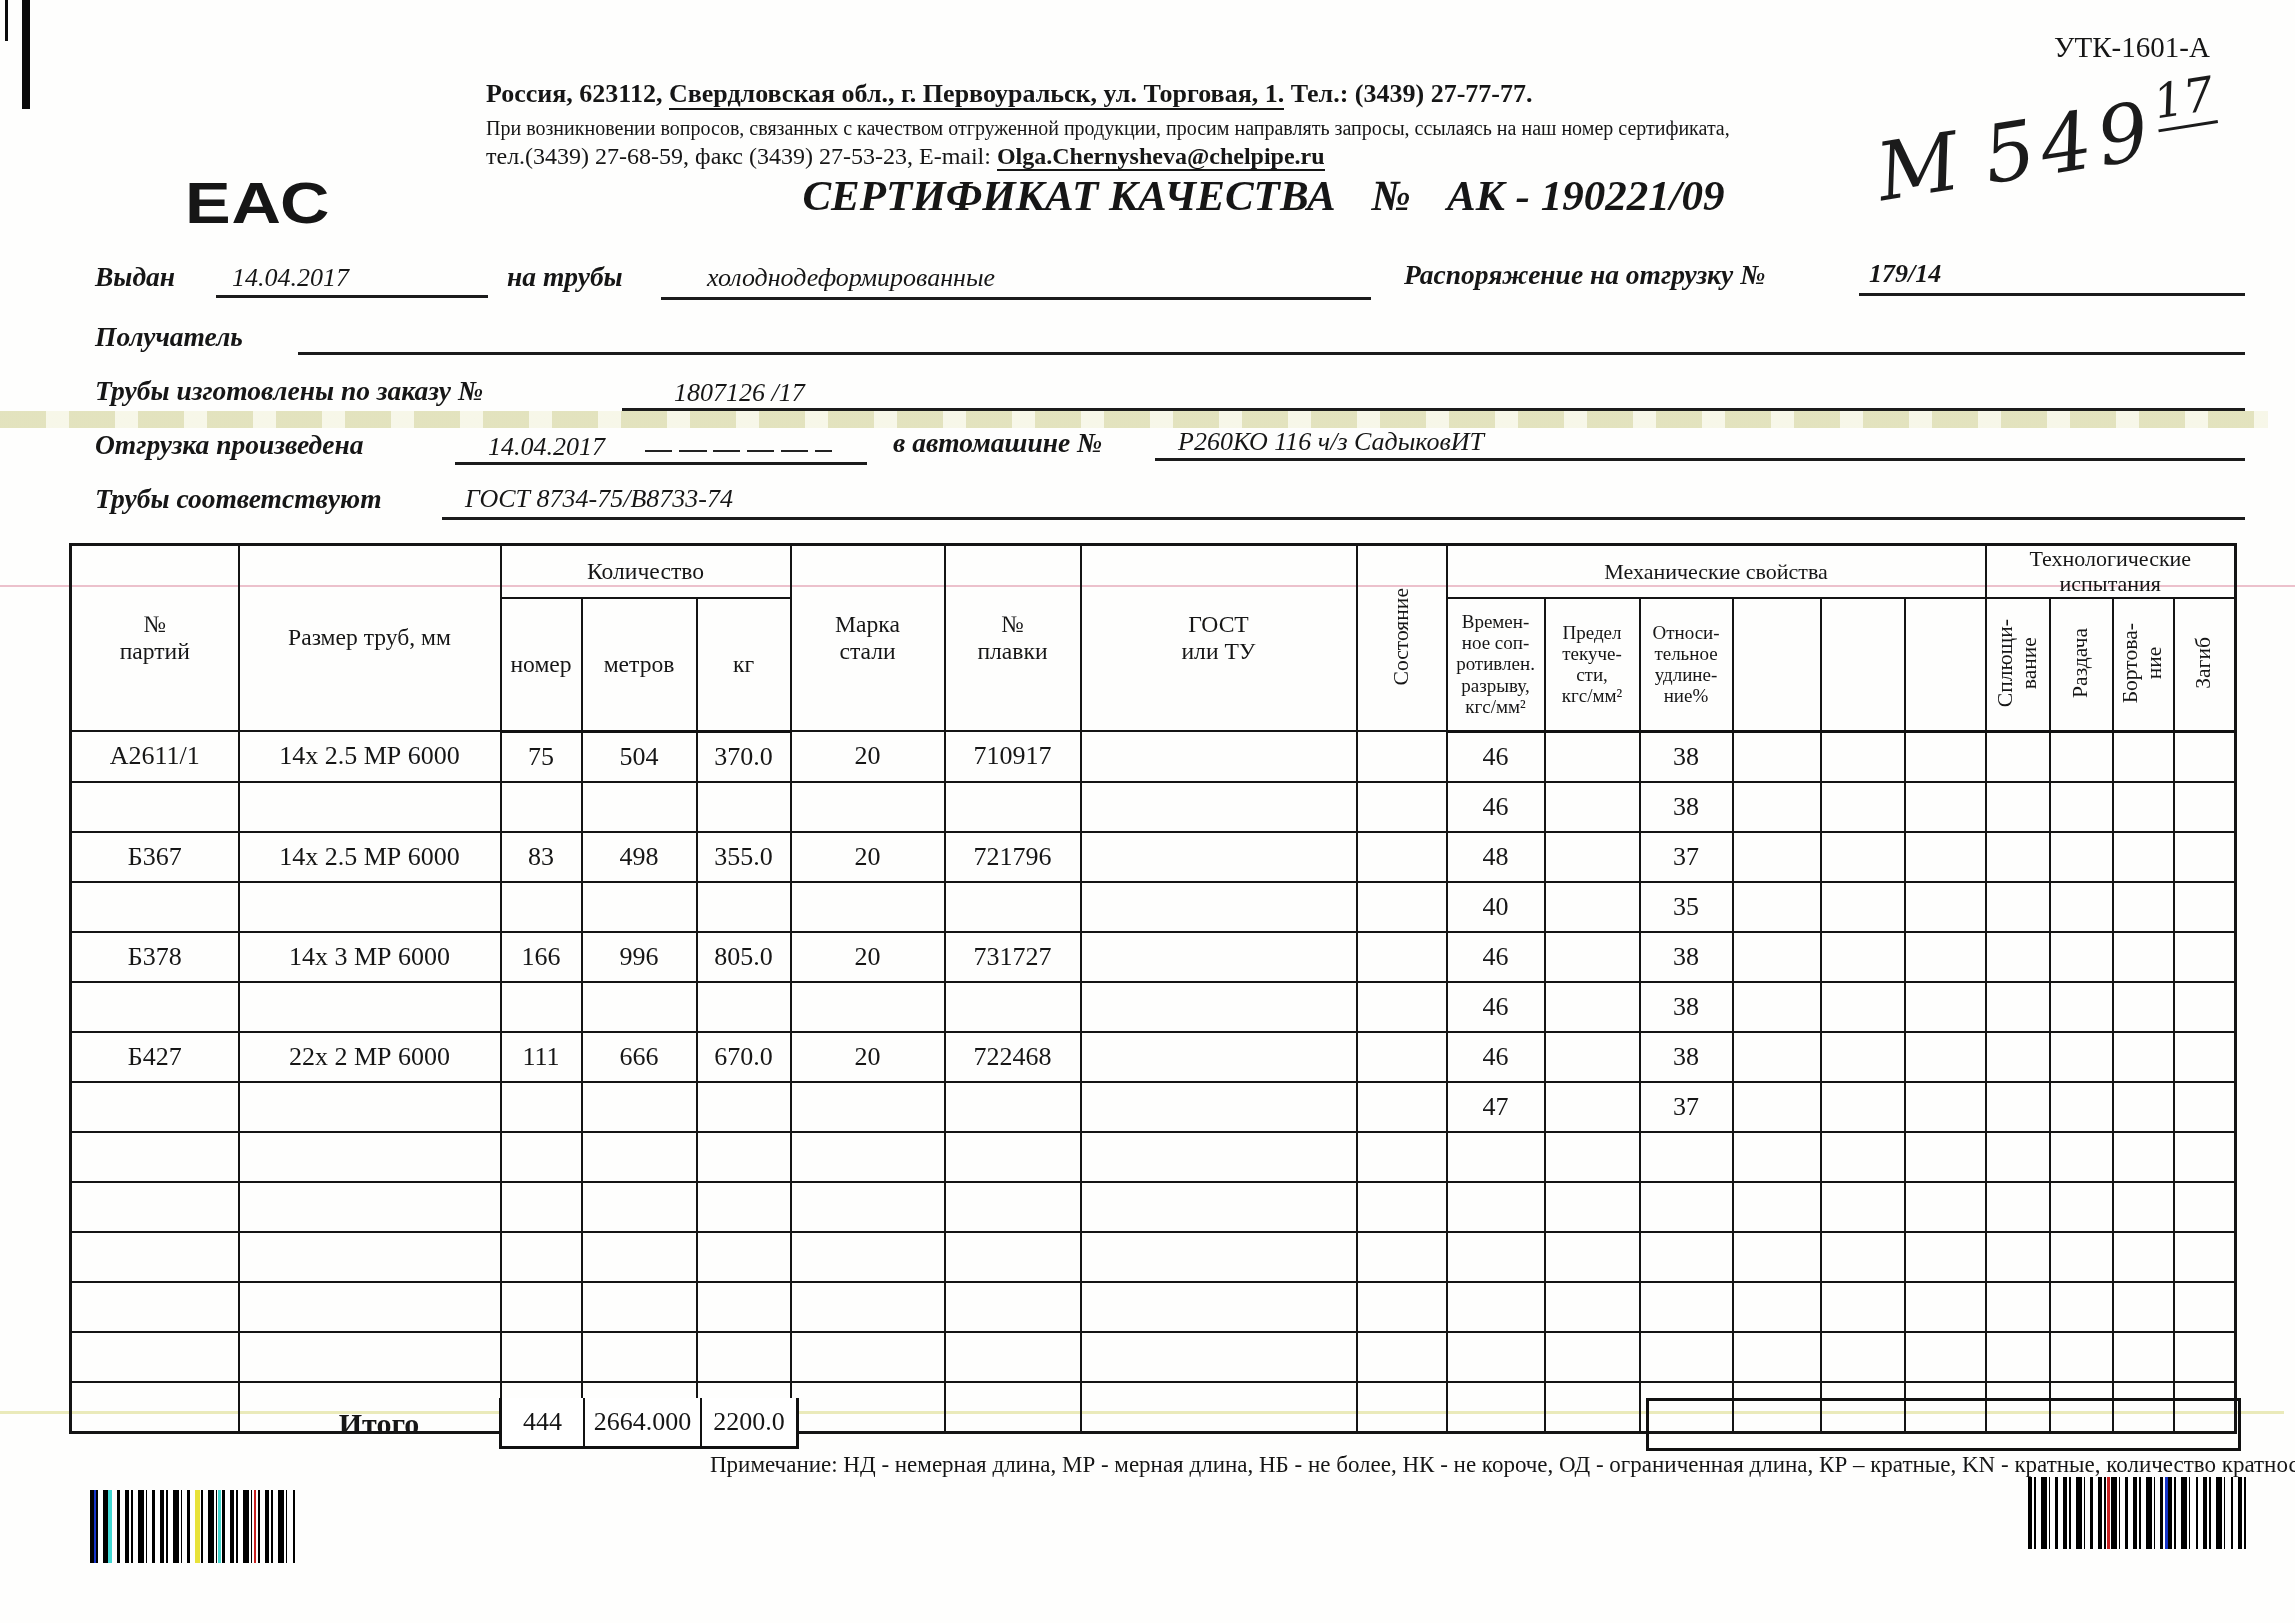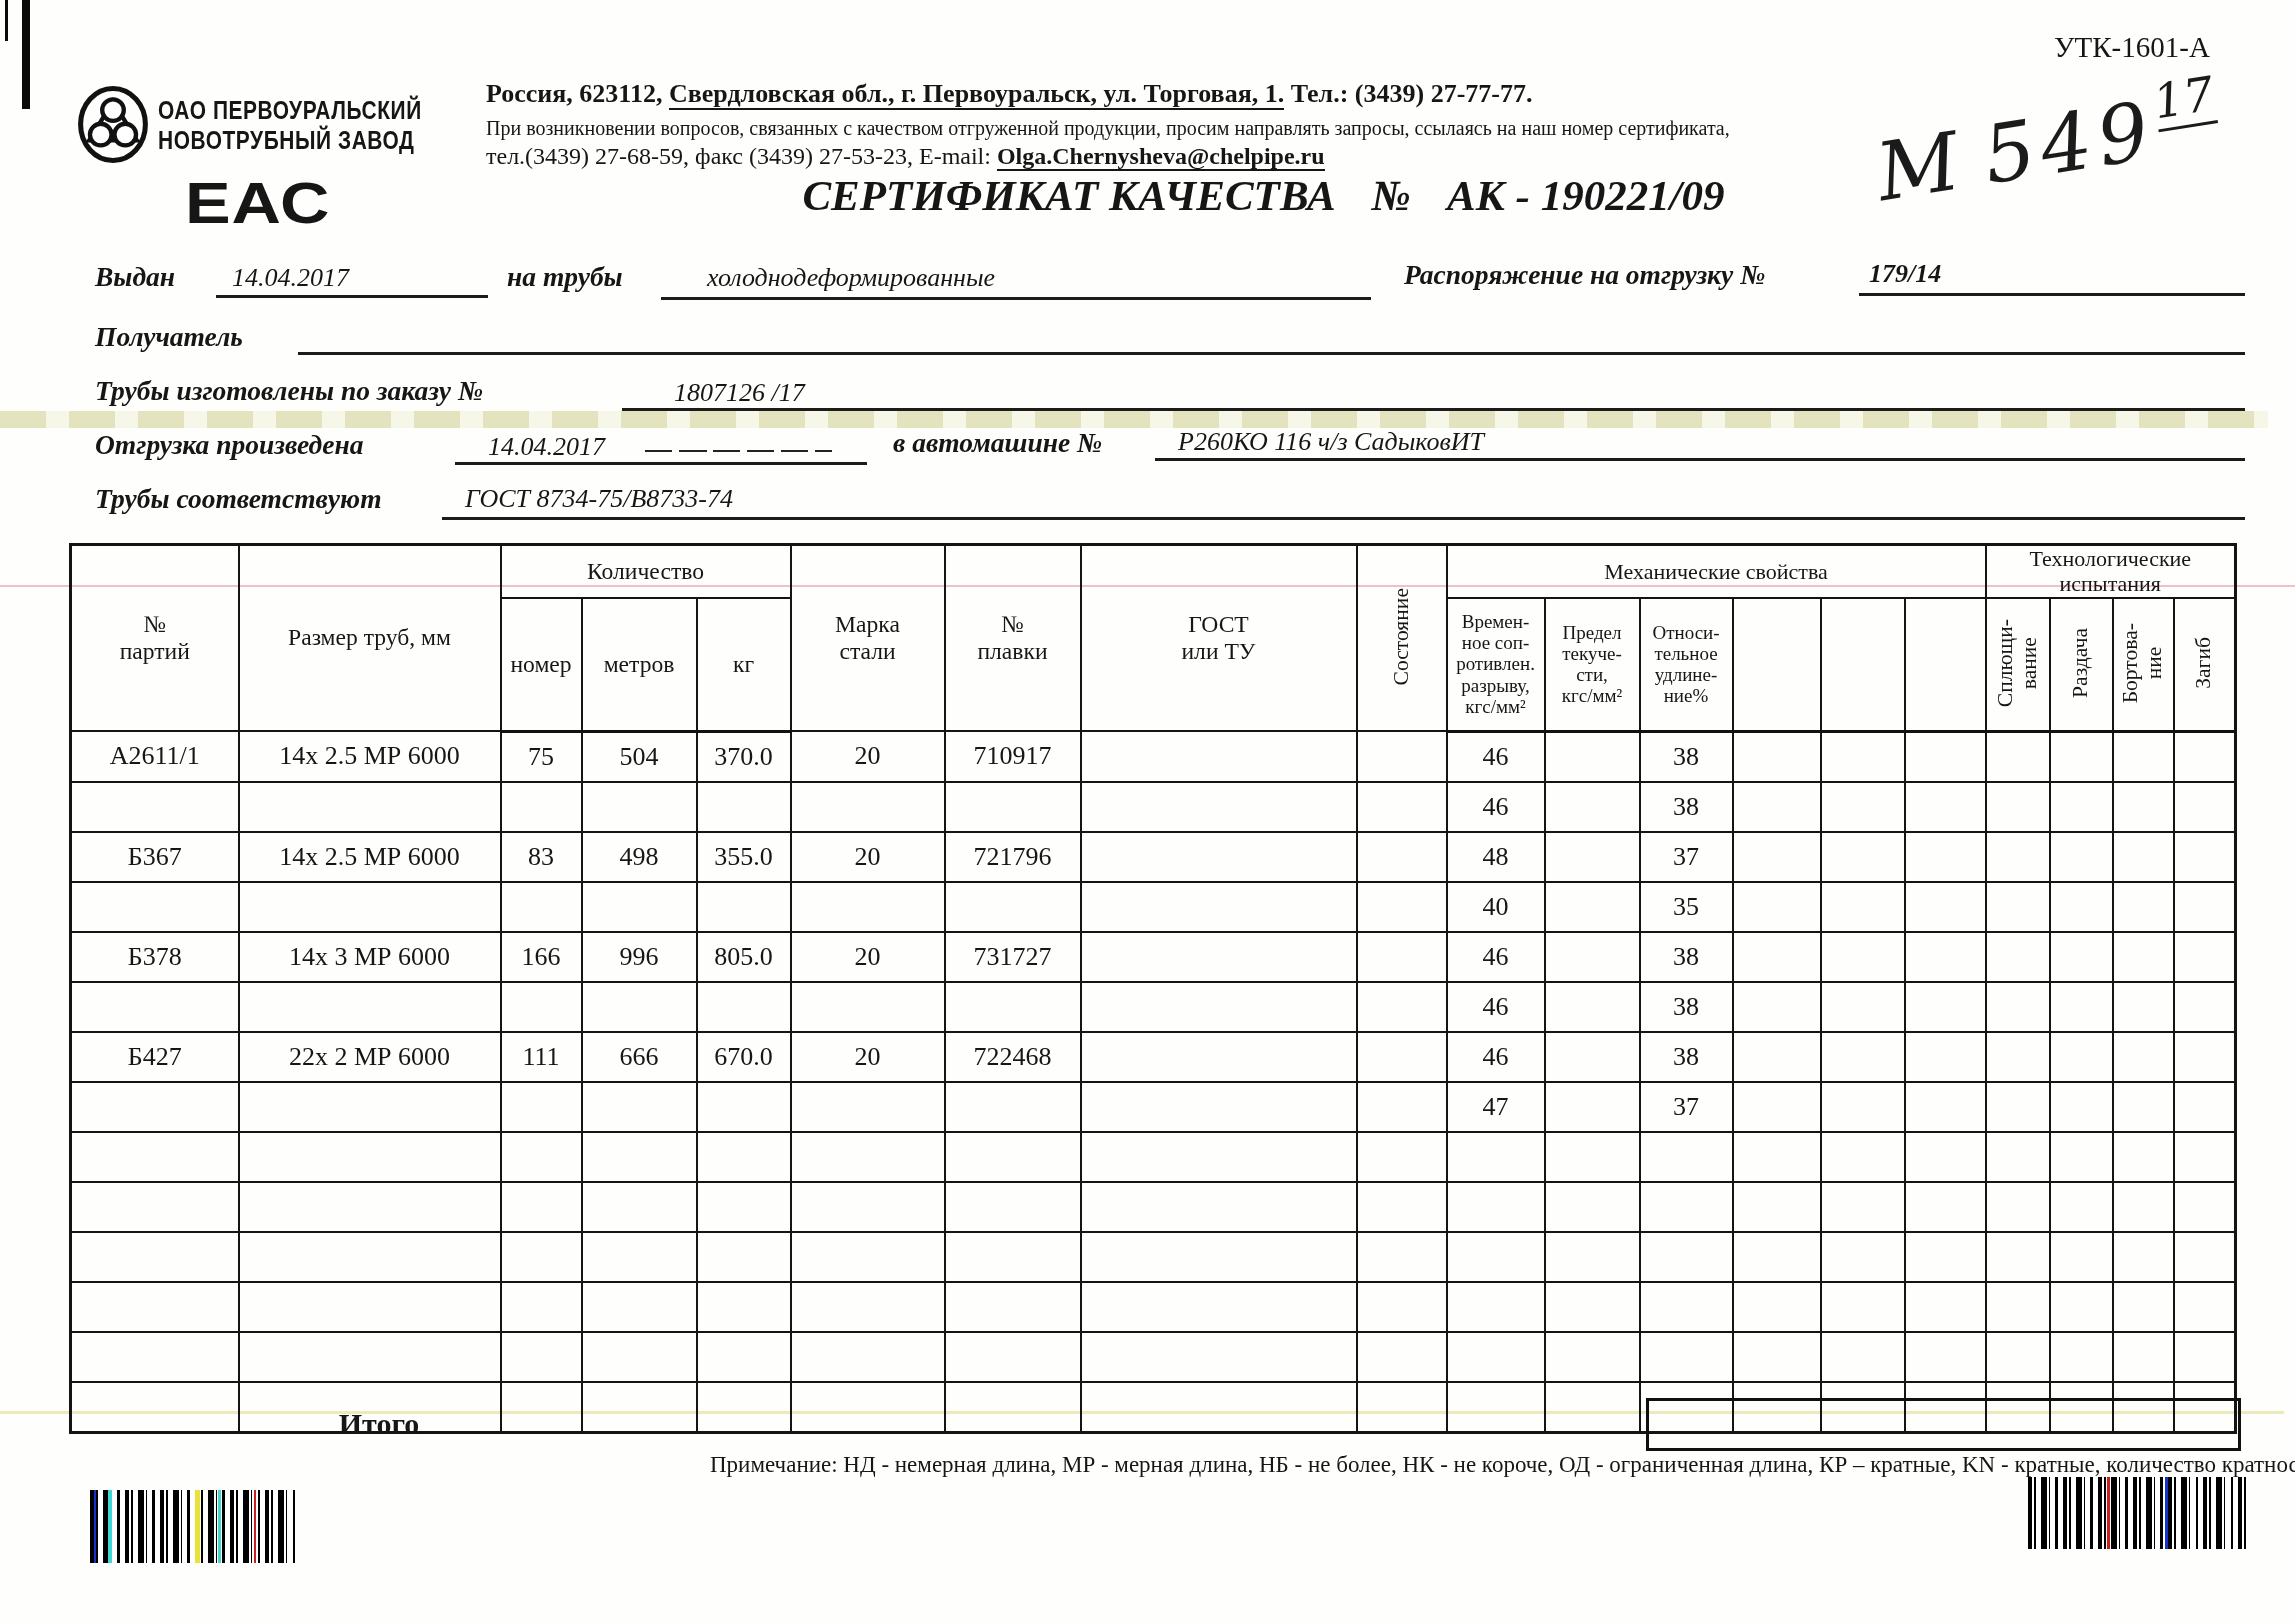--- a/index.html
+++ b/index.html
@@ -65,32 +65,20 @@
 <body>
 
 <div class="page">
 
   <div class="scan-bar" style="left:21.6px;top:0;width:8.5px;height:109px;"></div>
   <div class="scan-bar" style="left:5.2px;top:0;width:3.3px;height:41px;"></div>
   <div class="yellow-band"></div>
   <div class="pink-line"></div>
   <div class="yellow-line2"></div>
 
-  <div class="logo-wrap">
-    <span>
-      <svg width="72" height="79" viewBox="0 0 100 108">
-        <ellipse cx="50" cy="54" rx="45" ry="50" fill="none" stroke="#111" stroke-width="7"></ellipse>
-        <path d="M 50 22 L 83 76 L 17 76 Z" fill="none" stroke="#111" stroke-width="6"></path>
-        <circle cx="50" cy="34" r="15" fill="#fff" stroke="#111" stroke-width="6"></circle>
-        <circle cx="33" cy="68" r="15" fill="#fff" stroke="#111" stroke-width="6"></circle>
-        <circle cx="67" cy="68" r="15" fill="#fff" stroke="#111" stroke-width="6"></circle>
-      </svg>
-    </span>
-    <div class="logo-text"><span>ОАО ПЕРВОУРАЛЬСКИЙ</span><br><span>НОВОТРУБНЫЙ ЗАВОД</span></div>
-  </div>
 
   <div class="eac">ЕАС</div>
 
   <div class="addr1"><span>Россия, 623112, </span><span class="useg">Свердловская обл., г. Первоуральск, ул. Торговая, 1.</span><span> Тел.: (3439) 27-77-77.</span></div>
   <div class="addr2">При возникновении вопросов, связанных с качеством отгруженной продукции, просим направлять запросы, ссылаясь на наш номер сертификата,</div>
   <div class="addr3"><span>тел.(3439) 27-68-59, факс (3439) 27-53-23,  E-mail: </span><span class="email">Olga.Chernysheva@chelpipe.ru</span></div>
 
   <div class="form-code">УТК-1601-А</div>
 
   <div class="handwr"><span>М</span><span class="hw-num">549</span><span class="hw-sup">17</span></div>
@@ -489,20 +477,25 @@
           <td></td>
           <td></td>
           <td></td>
           <td></td>
           <td></td>
         </tr>
       </tbody>
   </table>
 
   <div class="total-label">Итого</div>
+  <div class="total-box">
+    <div class="tcell" style="width:81px;">444</div>
+    <div class="tcell" style="width:115px;">2664.000</div>
+    <div class="tcell" style="flex:1;">2200.0</div>
+  </div>
 
   <div class="stamp-box"></div>
 
   <div class="note">Примечание: НД - немерная длина, МР - мерная длина, НБ - не более, НК - не короче, ОД - ограниченная длина, КР – кратные, KN - кратные, количество кратностей</div>
 
   <div class="barcode" style="left:90px;top:1490px;width:206px;height:73px;">
     <span class="bc-stripe" style="left:3.9px;width:2.6px;background:#1533c8;"></span>
     <span class="bc-stripe" style="left:18.3px;width:3.3px;background:#41d8d4;"></span>
     <span class="bc-stripe" style="left:105px;width:4.6px;background:#e8e23a;"></span>
     <span class="bc-stripe" style="left:128px;width:3.3px;background:#42d8cf;"></span>

